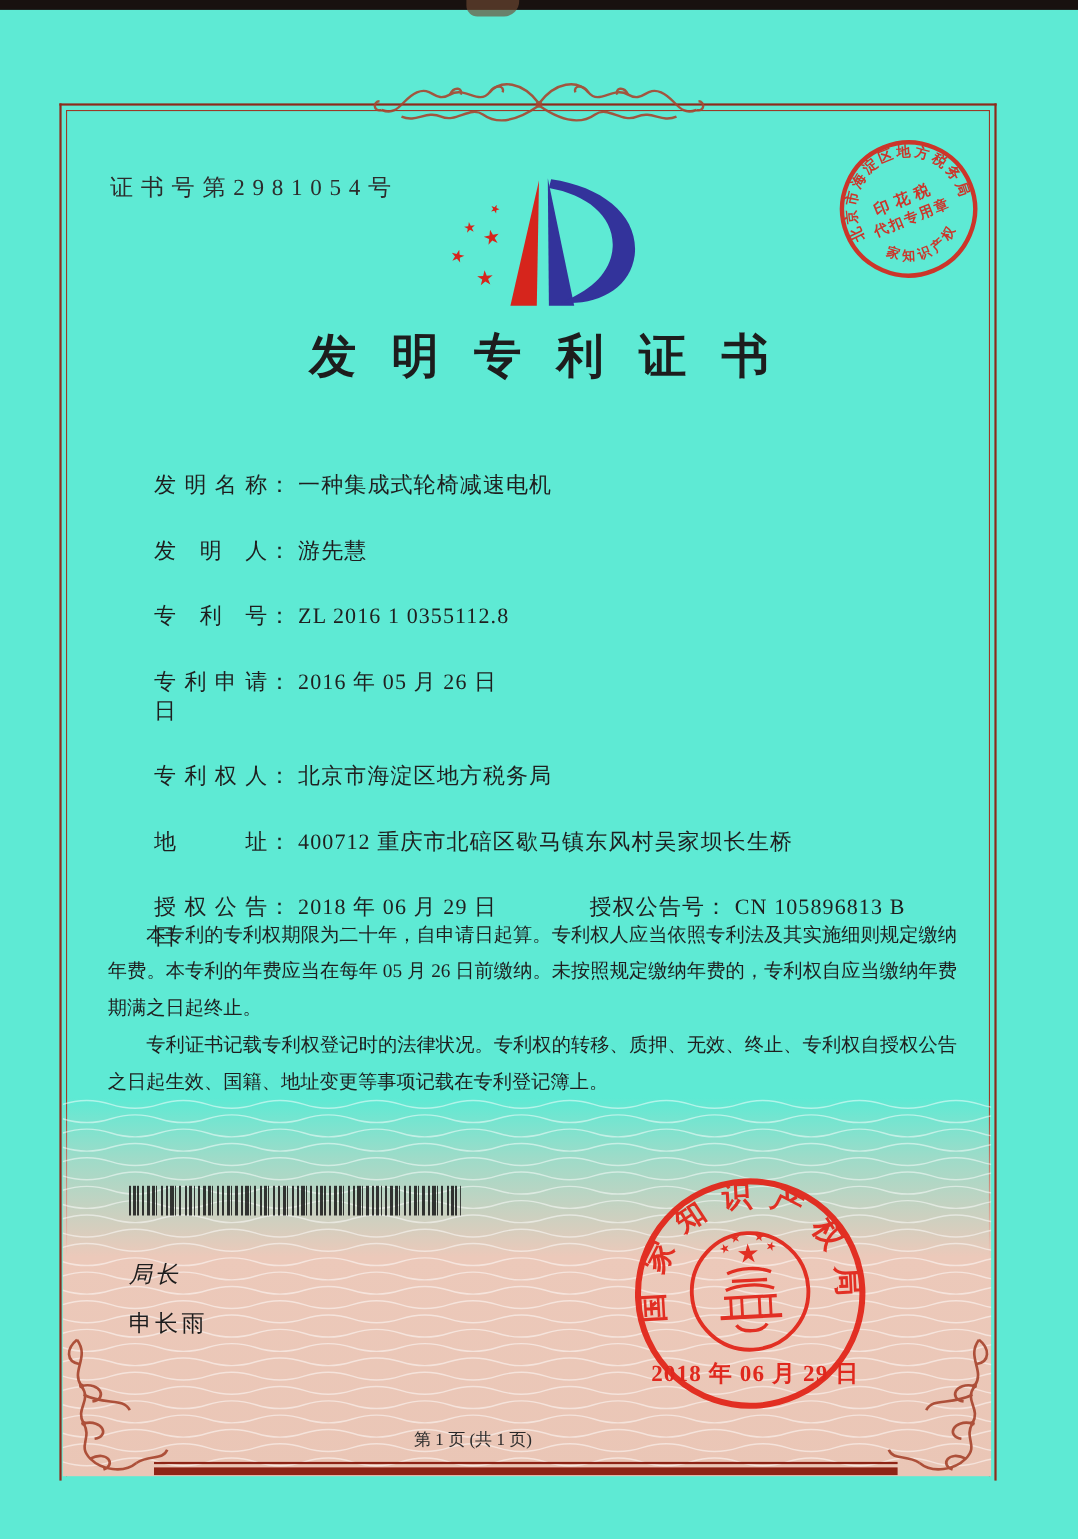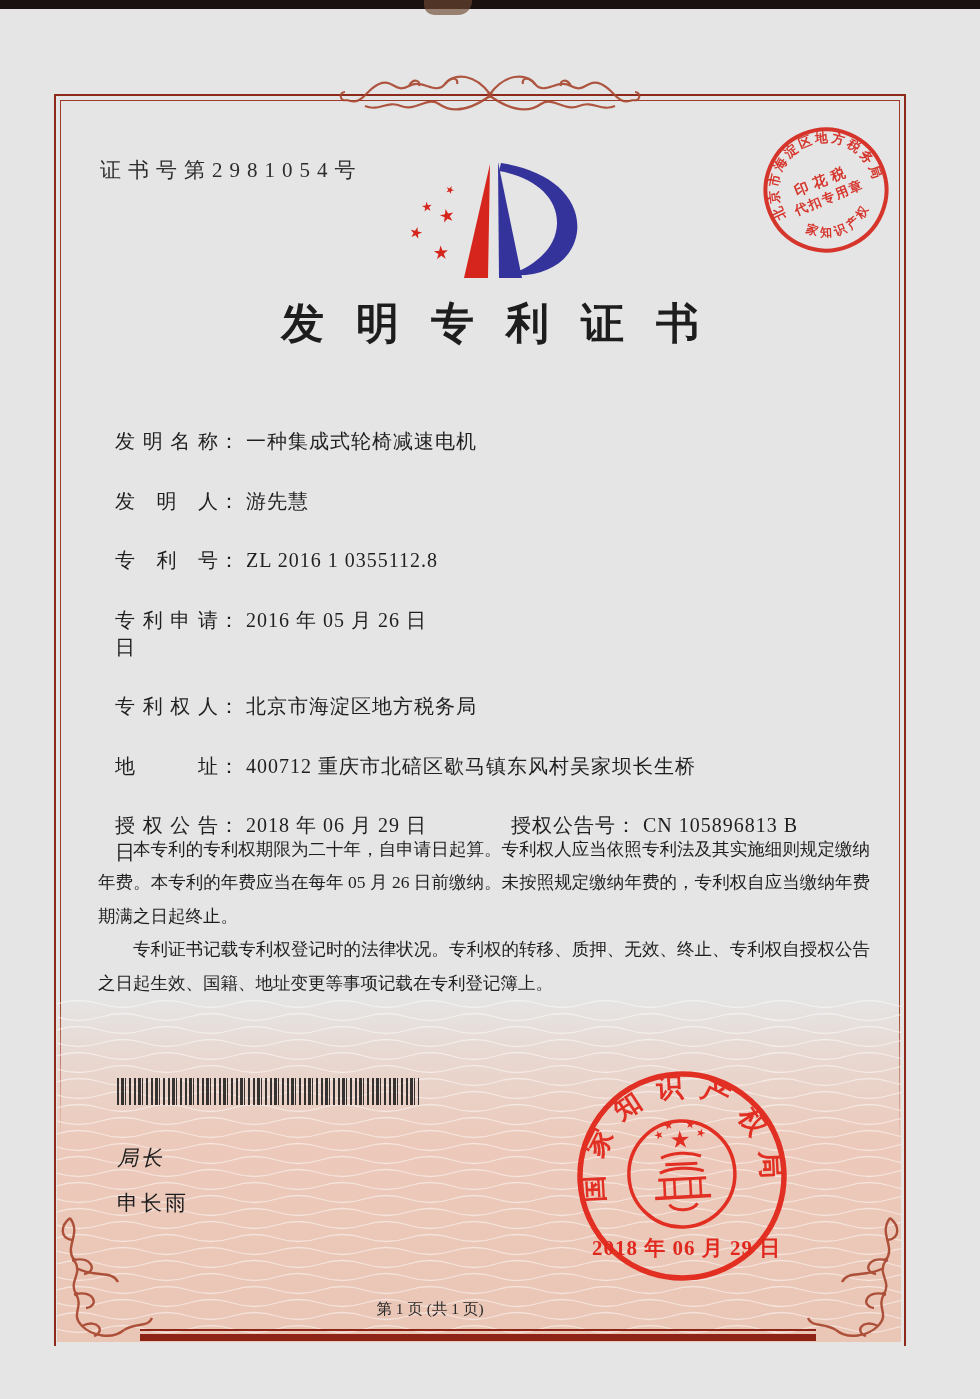--- a/index.html
+++ b/index.html
@@ -1,16 +1,16 @@
 <!DOCTYPE html>
 <html><head>
 <meta charset="utf-8">
 <style>
   html,body{margin:0;padding:0;background:#d8d4cc;}
-  .page{position:relative;width:980px;height:1399px;background:#e5e5e5;overflow:hidden;
+  .page{position:relative;width:980px;height:1399px;background:#5eead4;overflow:hidden;
         font-family:"Liberation Serif","DejaVu Serif",serif;color:#222;}
   .scan-strip{position:absolute;left:0;top:0;width:980px;height:9px;background:#18110f;}
   .scan-smudge{position:absolute;left:424px;top:0;width:48px;height:15px;background:#6e4a32;
         opacity:.65;border-radius:0 0 14px 10px;}
   
   .frame{position:absolute;left:54px;top:94px;width:848px;height:1250px;
         border:2px solid #8e2a1c;border-bottom:none;}
   .frame::after{content:"";position:absolute;inset:4px;border:1px solid #9b3a28;border-bottom:none;}
   .bottom-bar-thin{position:absolute;left:140px;top:1329px;width:676px;height:2px;background:#8e2416;}
   .bottom-bar{position:absolute;left:140px;top:1334px;width:676px;height:7px;background:#8e2416;}
@@ -23,21 +23,21 @@
   
   .cert-number{position:absolute;left:100px;top:156px;font-size:21px;letter-spacing:7px;color:#2c2c2c;}
   .logo{position:absolute;left:398px;top:150px;width:190px;height:135px;}
   .tax-stamp{position:absolute;left:746px;top:110px;width:160px;height:160px;
         transform:rotate(-22deg);opacity:.93;}
   .title{position:absolute;left:0;top:295px;width:980px;text-align:center;font-size:43px;
         font-weight:700;letter-spacing:32px;padding-left:32px;box-sizing:border-box;color:#1d1d1d;font-family:Liberation Mono, monospace;}
   
   .rows{position:absolute;left:115px;top:428px;width:760px;font-size:20px;color:#1f1f1f;}
   .row{display:flex;align-items:flex-start;line-height:27px;margin-bottom:32.5px;letter-spacing:1px;}
-  .flabel{display:inline-block;width:104px;text-align:justify;text-align-last:justify;}
+  .flabel{display:inline-block;width:104px;text-align:justify;text-align-last:justify;margin-left:25px;}
   .fcolon{display:inline-block;margin-right:6px;}
   .fvalue{display:inline-block;}
   .pair2{margin-left:84px;display:inline-flex;align-items:flex-end;}
   
   .body-text{position:absolute;left:98px;top:833px;width:772px;}
   .body-text p{margin:0;text-indent:2em;font-size:17.5px;line-height:33.4px;text-align:justify;color:#1f1f1f;}
   
   .barcode{position:absolute;left:117px;top:1078px;width:302px;height:27px;opacity:.88;
         background:repeating-linear-gradient(90deg,#1c1c1c 0 2px,rgba(0,0,0,0) 2px 4px,
         #1c1c1c 4px 7px,rgba(0,0,0,0) 7px 8px,#1c1c1c 8px 9px,rgba(0,0,0,0) 9px 12px,

